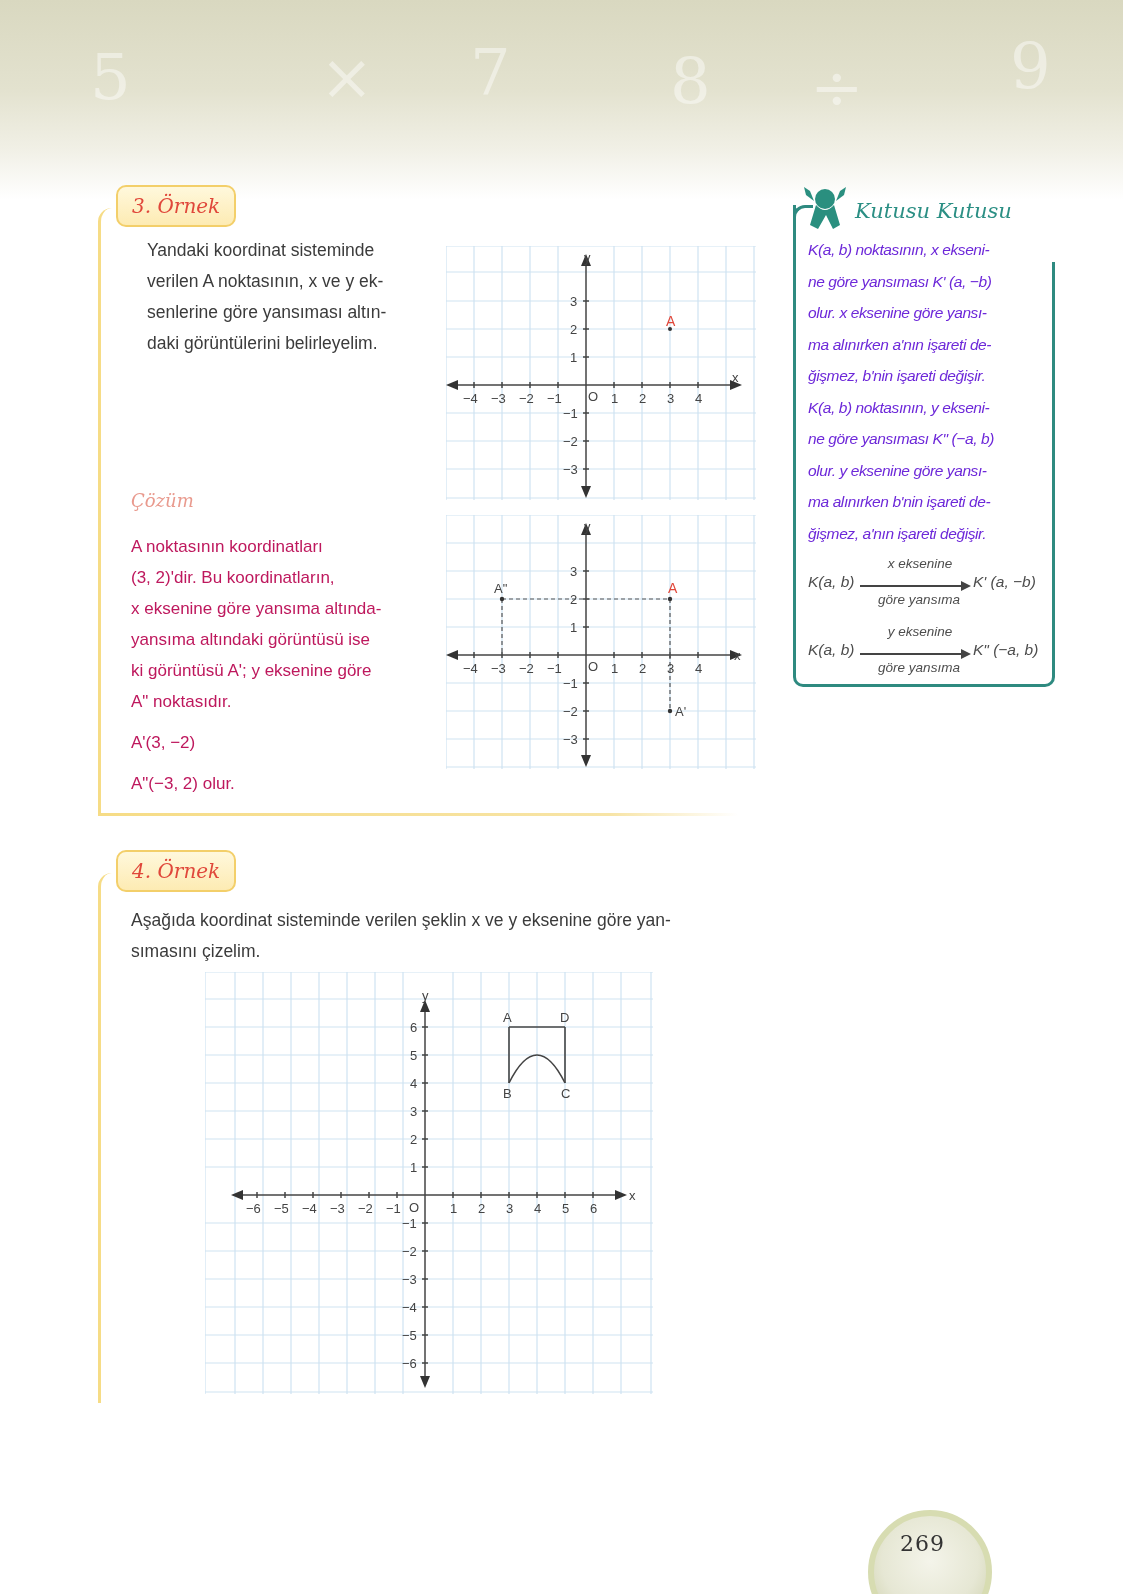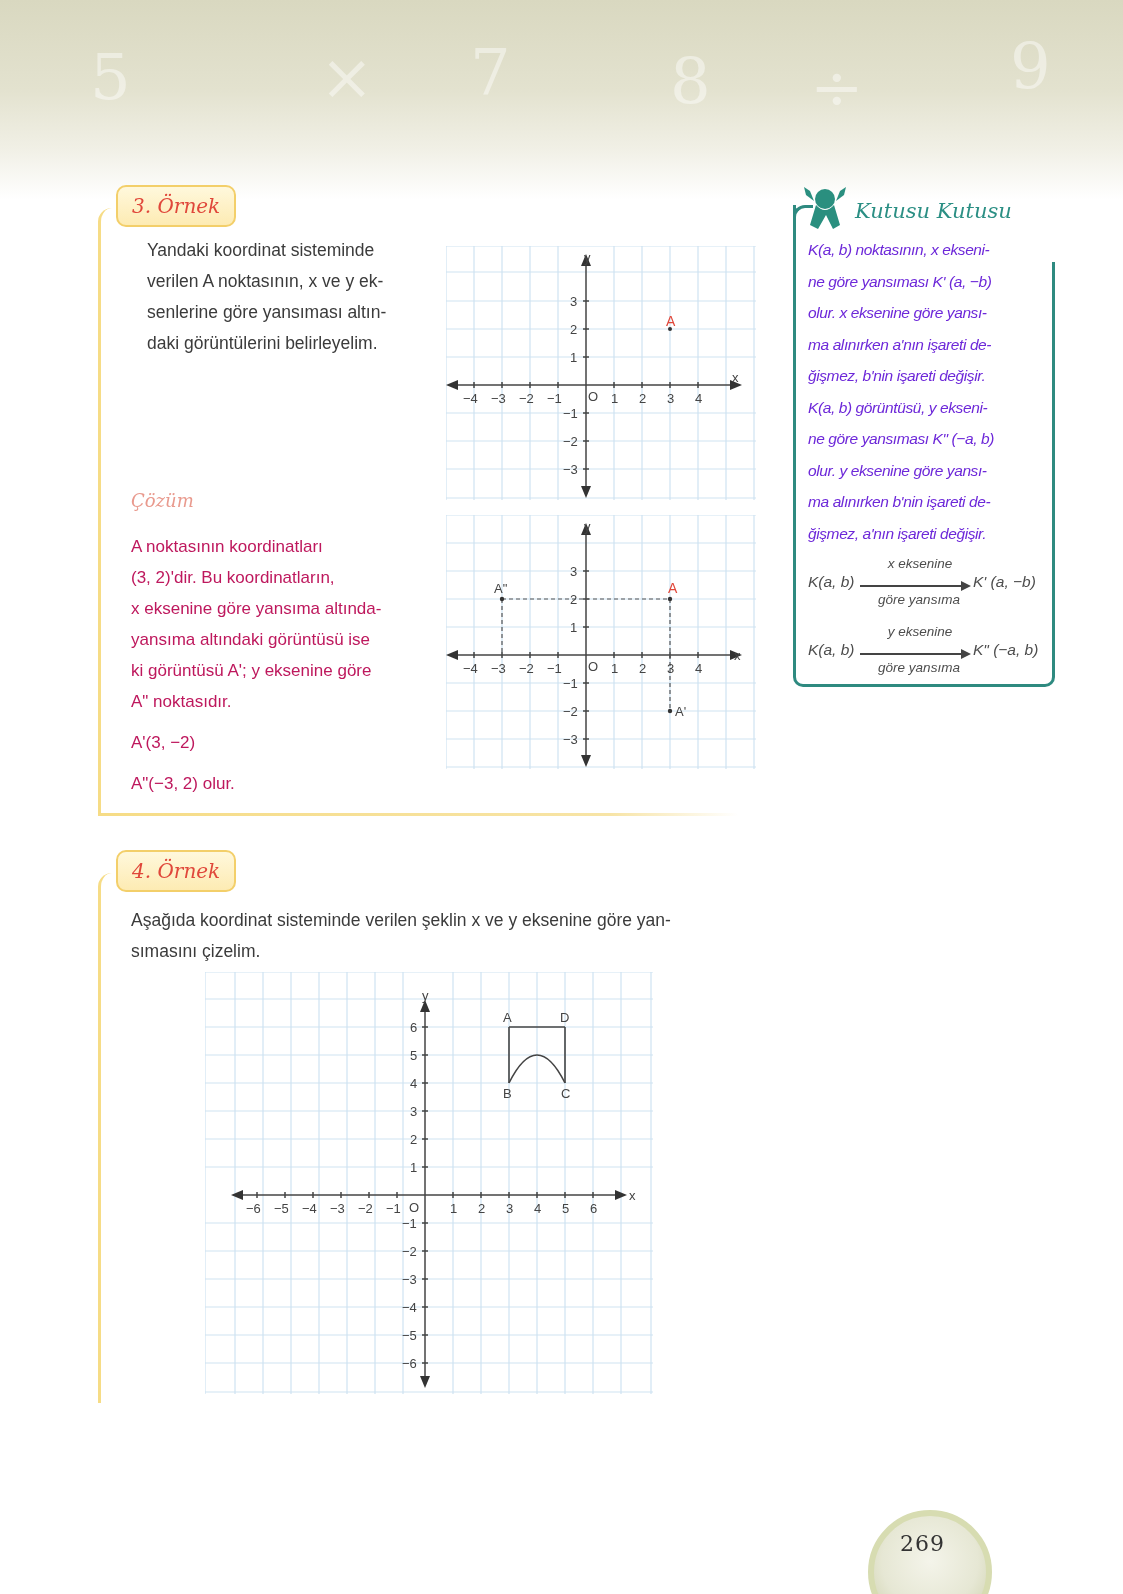--- a/index.html
+++ b/index.html
@@ -253,21 +253,21 @@
   </g>
 </svg>
 <div class="info-title">Kutusu Kutusu</div>
 
 <div class="info-text">
   <div>K(a, b) noktasının, x ekseni-</div>
   <div>ne göre yansıması K' (a, −b)</div>
   <div>olur. x eksenine göre yansı-</div>
   <div>ma alınırken a'nın işareti de-</div>
   <div>ğişmez, b'nin işareti değişir.</div>
-  <div>K(a, b) görüntüsü, y ekseni-</div>
+  <div>K(a, b) noktasının, y ekseni-</div>
   <div>ne göre yansıması K" (−a, b)</div>
   <div>olur. y eksenine göre yansı-</div>
   <div>ma alınırken b'nin işareti de-</div>
   <div>ğişmez, a'nın işareti değişir.</div>
 </div>
 
 <div class="arrow-row" style="top:556px;">
   <span class="lhs">K(a, b)</span>
   <span class="over">x eksenine</span>
   <span class="line"></span>

